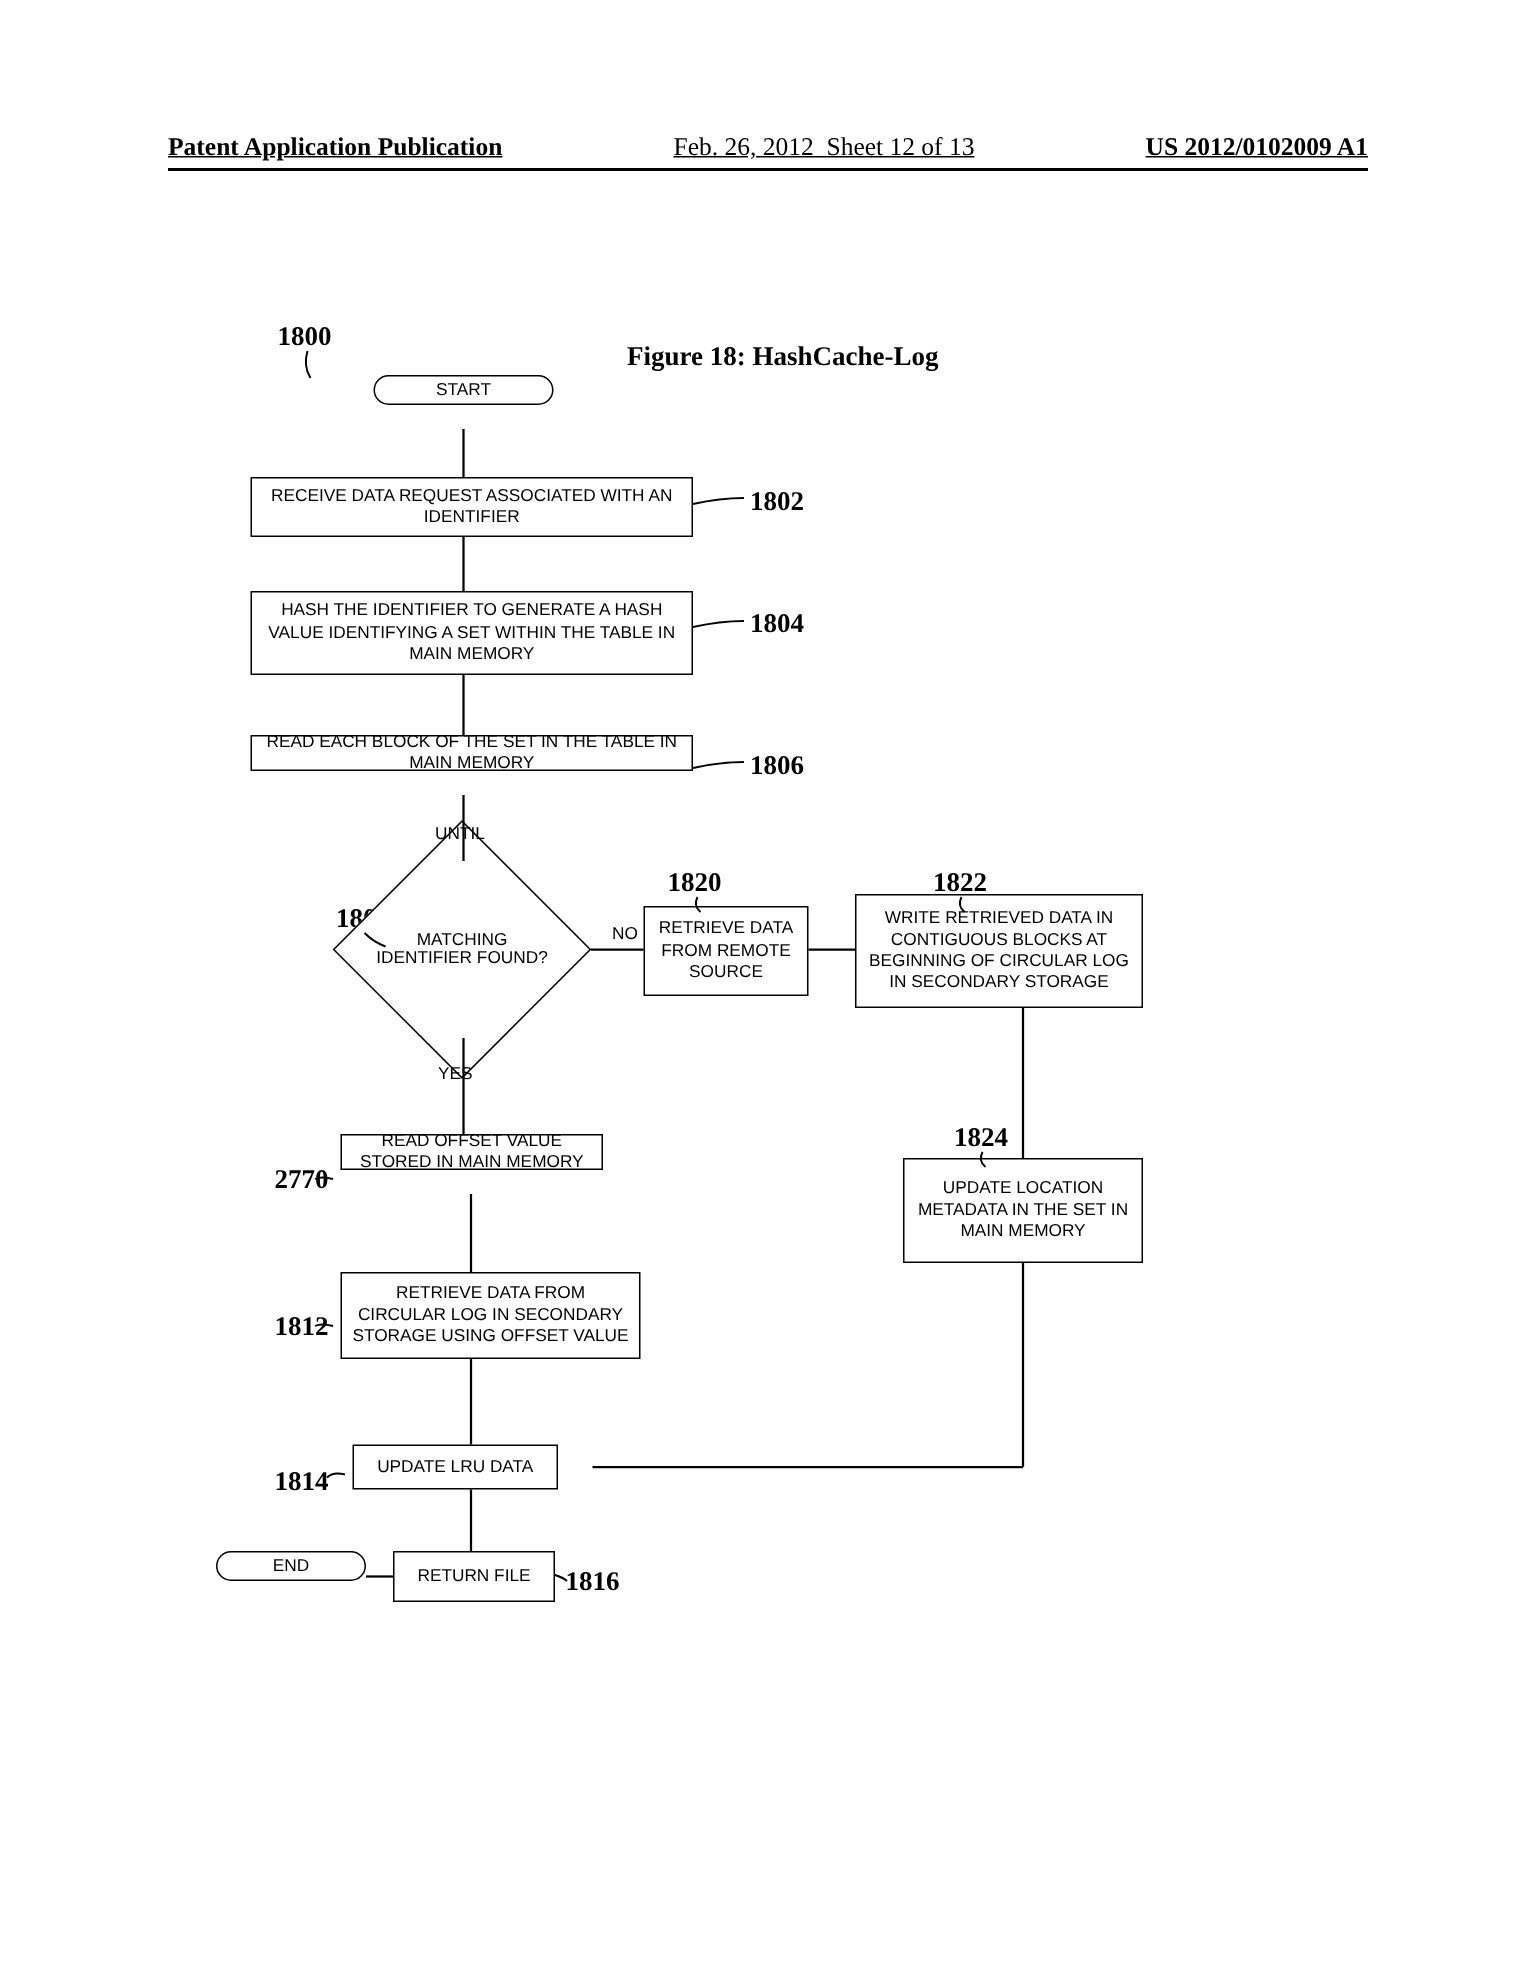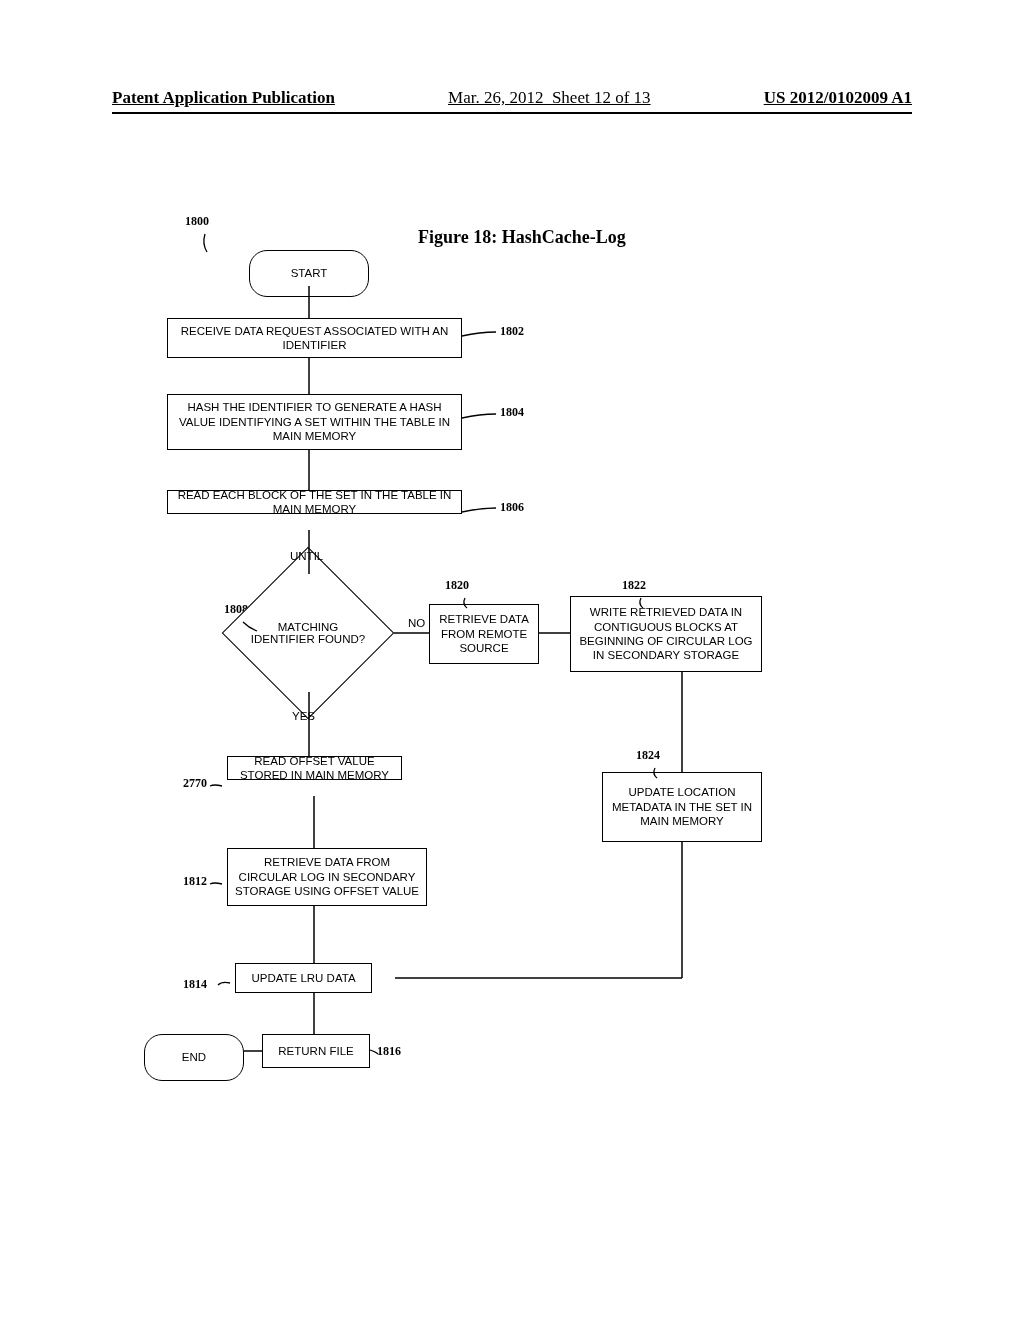--- a/index.html
+++ b/index.html
@@ -28,39 +28,39 @@
   .figure-title {
     position: absolute;
     font-family: "Times New Roman", serif;
     font-weight: bold;
     font-size: 18px;
   }
   .ref-num {
     position: absolute;
     font-family: "Times New Roman", serif;
     font-weight: bold;
-    font-size: 12px;
+    font-size: 18px;
   }
   .box {
     position: absolute;
     border: 1.5px solid #000;
     font-family: Arial, Helvetica, sans-serif;
     font-size: 11.5px;
     text-align: center;
     display: flex;
     align-items: center;
     justify-content: center;
     padding: 4px 6px;
     background: #fff;
     line-height: 1.25;
   }
   .terminator {
     border-radius: 18px;
     width: 120px;
-    height: 47px;
+    height: 20px;
   }
   .diamond-wrap {
     position: absolute;
     width: 180px;
     height: 110px;
   }
   .diamond {
     position: absolute;
     top: 50%; left: 50%;
     width: 122px; height: 122px;
@@ -87,21 +87,21 @@
     top: 0; left: 0;
     width: 1024px; height: 1320px;
     pointer-events: none;
   }
 </style>
 </head>
 <body>
 
 <div class="page-header">
   <span class="left">Patent Application Publication</span>
-  <span class="center">Mar. 26, 2012  Sheet 12 of 13</span>
+  <span class="center">Feb. 26, 2012  Sheet 12 of 13</span>
   <span class="right">US 2012/0102009 A1</span>
 </div>
 
 <div class="figure-title" style="top:227px; left:418px;">Figure 18: HashCache-Log</div>
 
 <div class="ref-num" style="top:214px; left:185px;">1800</div>
 <div class="ref-num" style="top:324px; left:500px;">1802</div>
 <div class="ref-num" style="top:405px; left:500px;">1804</div>
 <div class="ref-num" style="top:500px; left:500px;">1806</div>
 <div class="ref-num" style="top:602px; left:224px;">1808</div>

